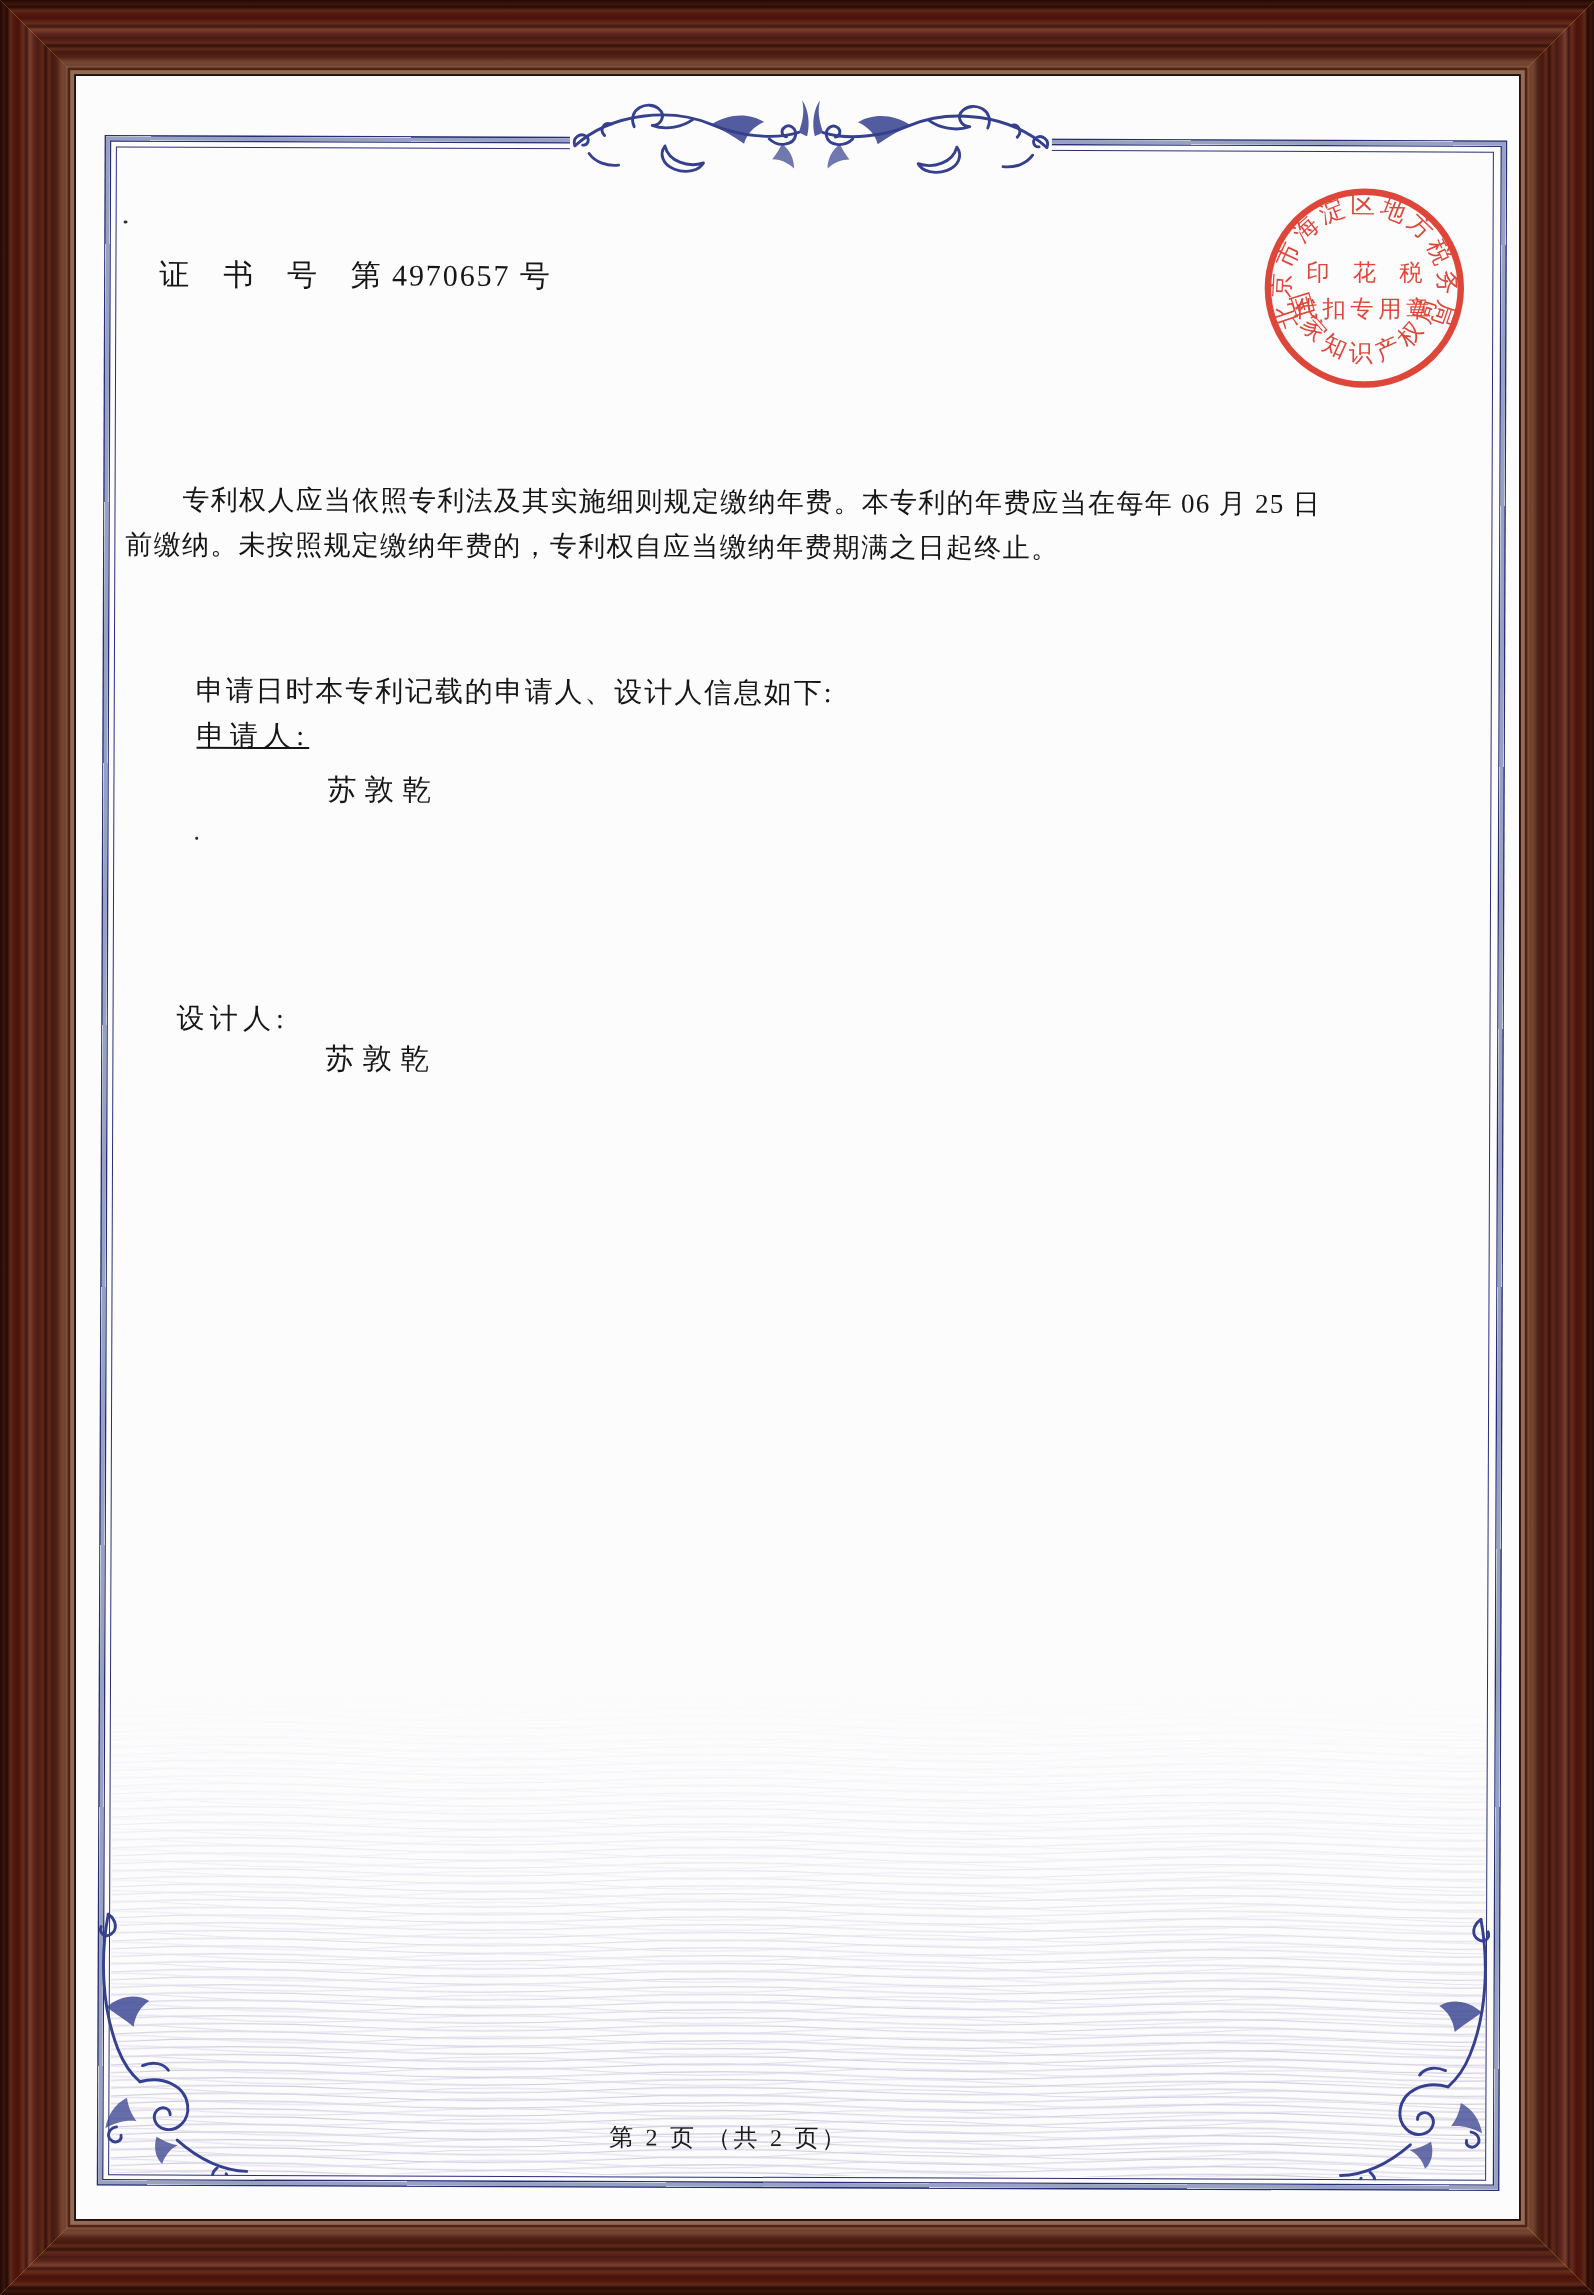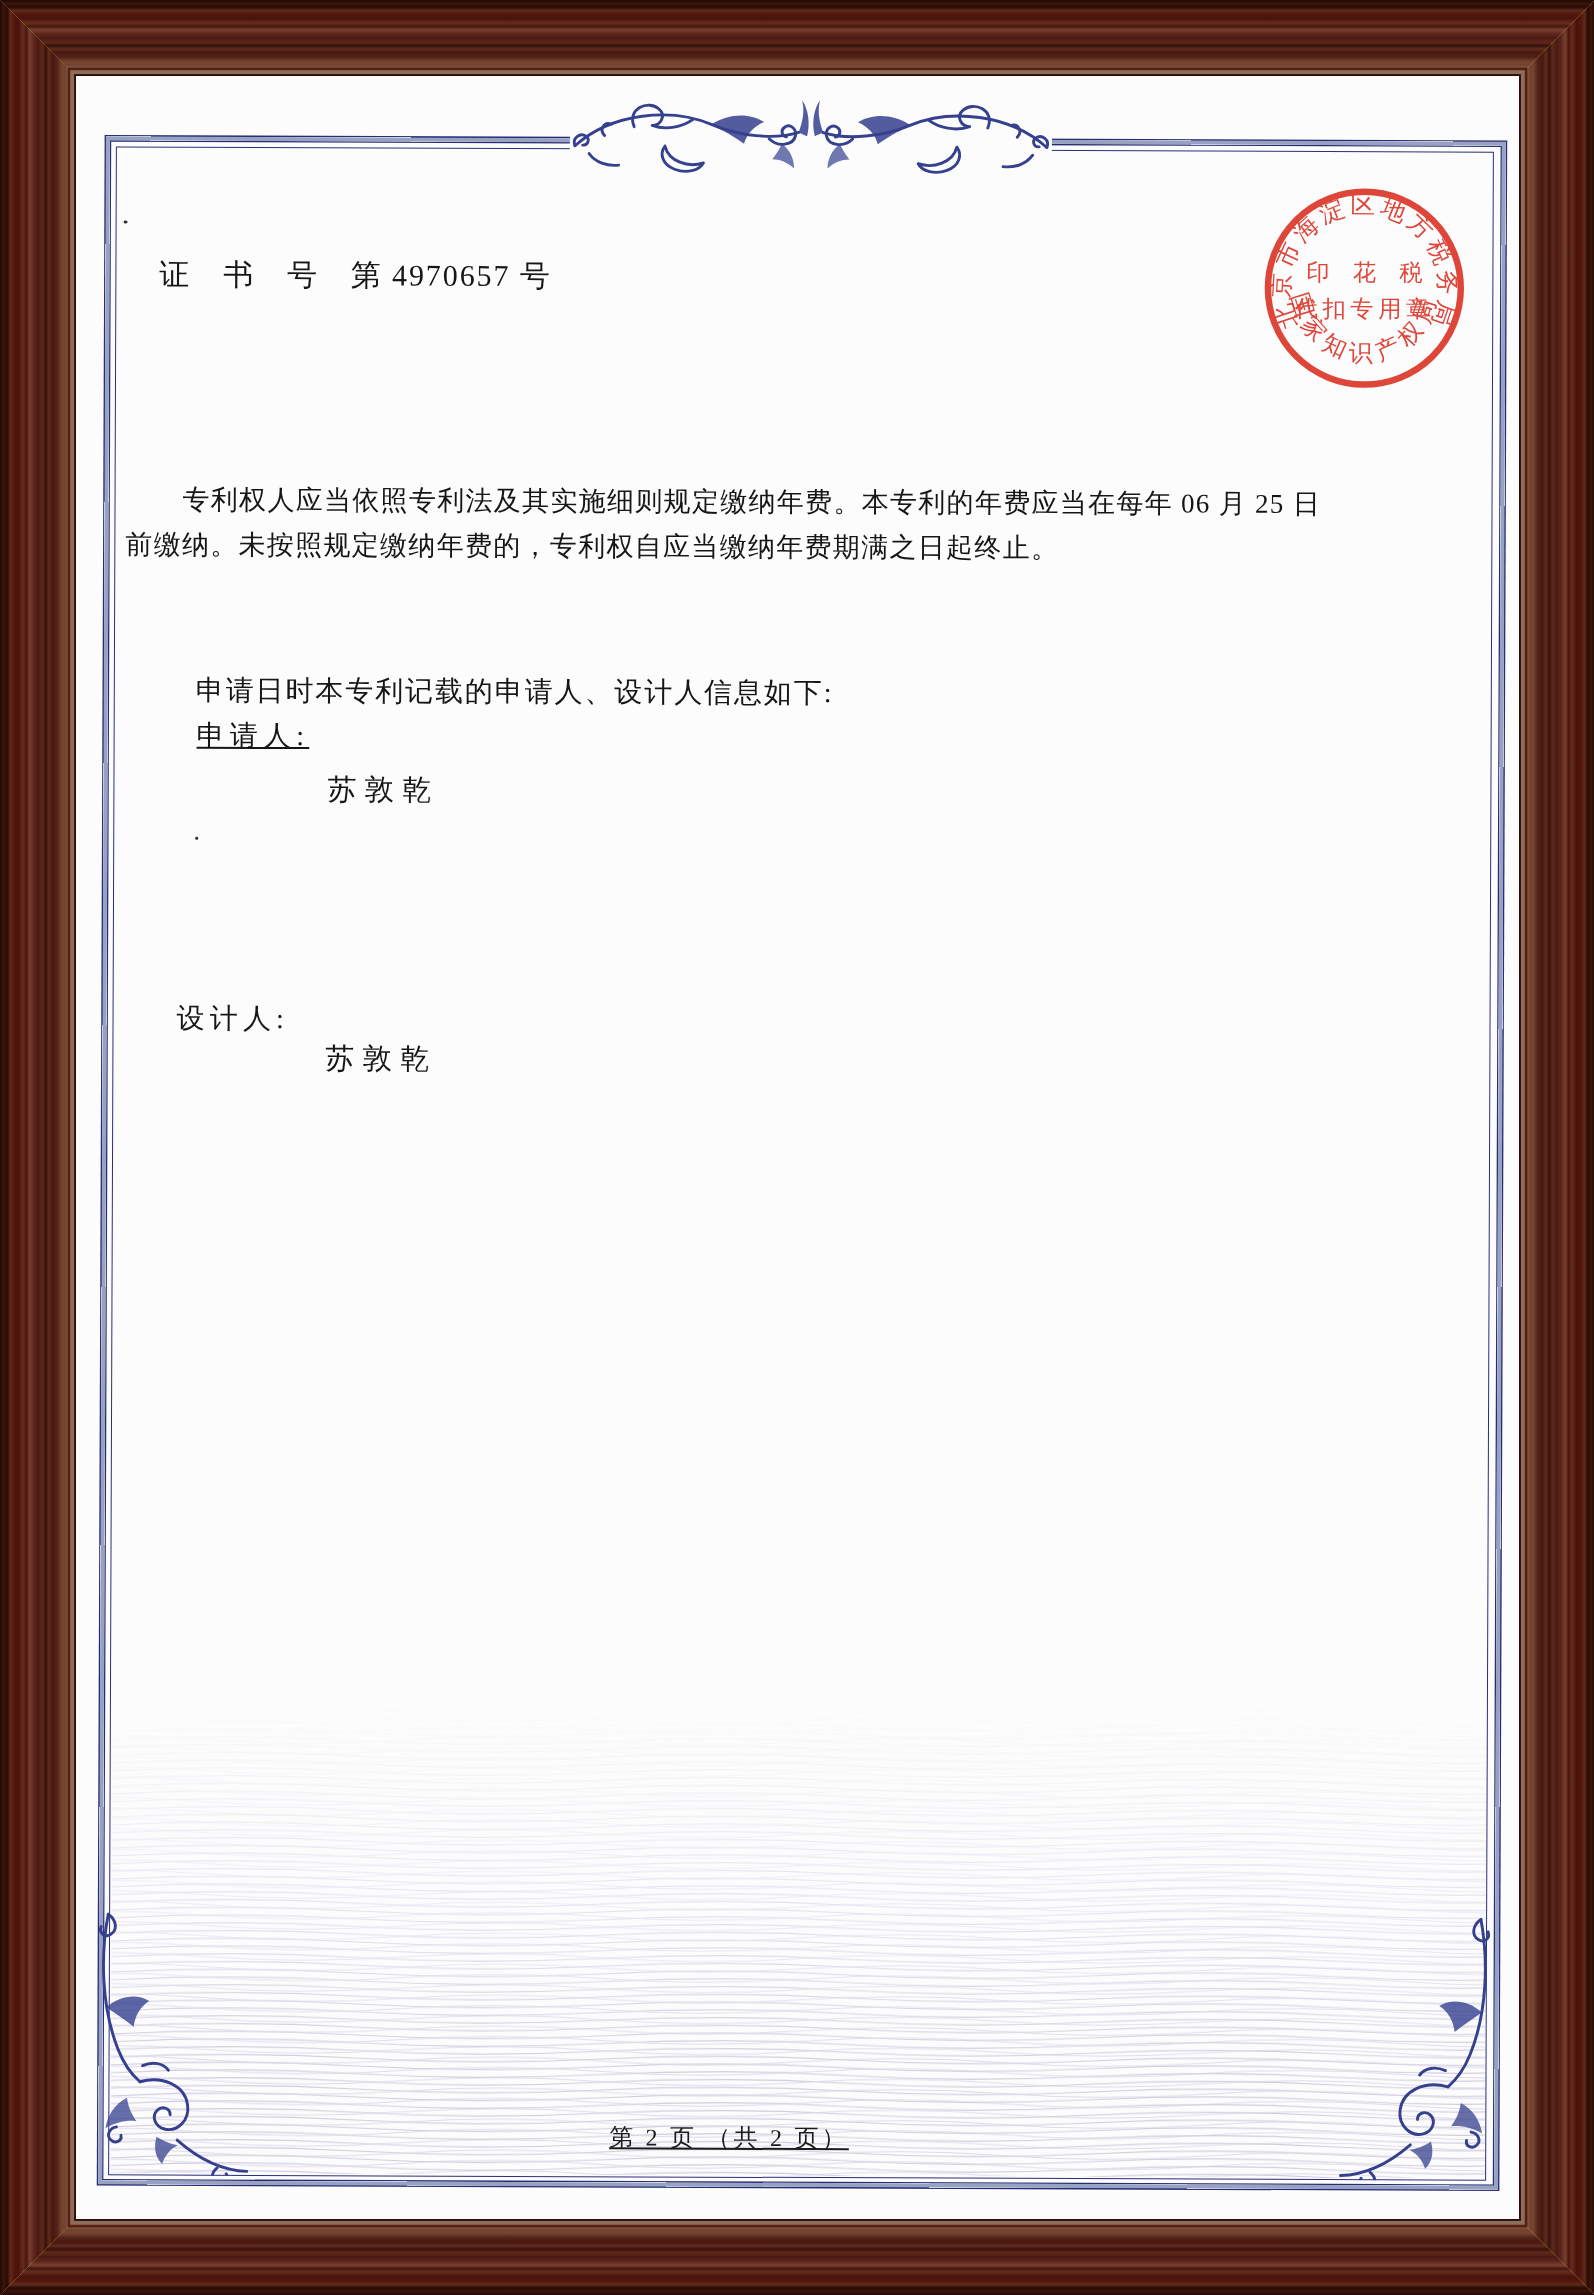--- a/index.html
+++ b/index.html
@@ -71,21 +71,21 @@
   .t{position:absolute;color:#161616;white-space:nowrap;}
   #certNo{left:156px;top:257px;font-size:30px;letter-spacing:1.9px;}
   .bodyline{font-size:27px;letter-spacing:1.3px;}
   #bodyL1{left:180px;top:484px;}
   #bodyL2{left:123px;top:529px;}
   #infoLine{left:194px;top:674px;font-size:28px;letter-spacing:1.9px;}
   #appLabel{left:195px;top:719px;font-size:28px;letter-spacing:5.2px;text-decoration:underline;}
   #appName{left:326px;top:772px;font-size:29px;letter-spacing:8.4px;}
   #desLabel{left:176px;top:989px;font-size:28px;letter-spacing:5.2px;margin-top:13px;}
   #desName{left:325px;top:1041px;font-size:29px;letter-spacing:8.4px;}
-  #footerPage{left:613px;top:2122px;font-size:24px;letter-spacing:3.2px;color:#1b1b1d;text-decoration:underline;}
+  #footerPage{left:613px;top:2122px;font-size:24px;letter-spacing:3.2px;color:#1b1b1d;}
 
   .speck{position:absolute;border-radius:50%;background:#2e2e2e;}
   #speck1{left:120px;top:223px;width:3.9px;height:3.2px;}
   #speck2{left:194px;top:839px;width:2.6px;height:2.6px;}
 
   
   #stamp{position:absolute;left:1251px;top:176px;width:220px;height:220px;opacity:.93;}
   #stamp text{fill:#dd392c;font-family:"Liberation Serif","DejaVu Serif",serif;}
 </style>
 </head>

